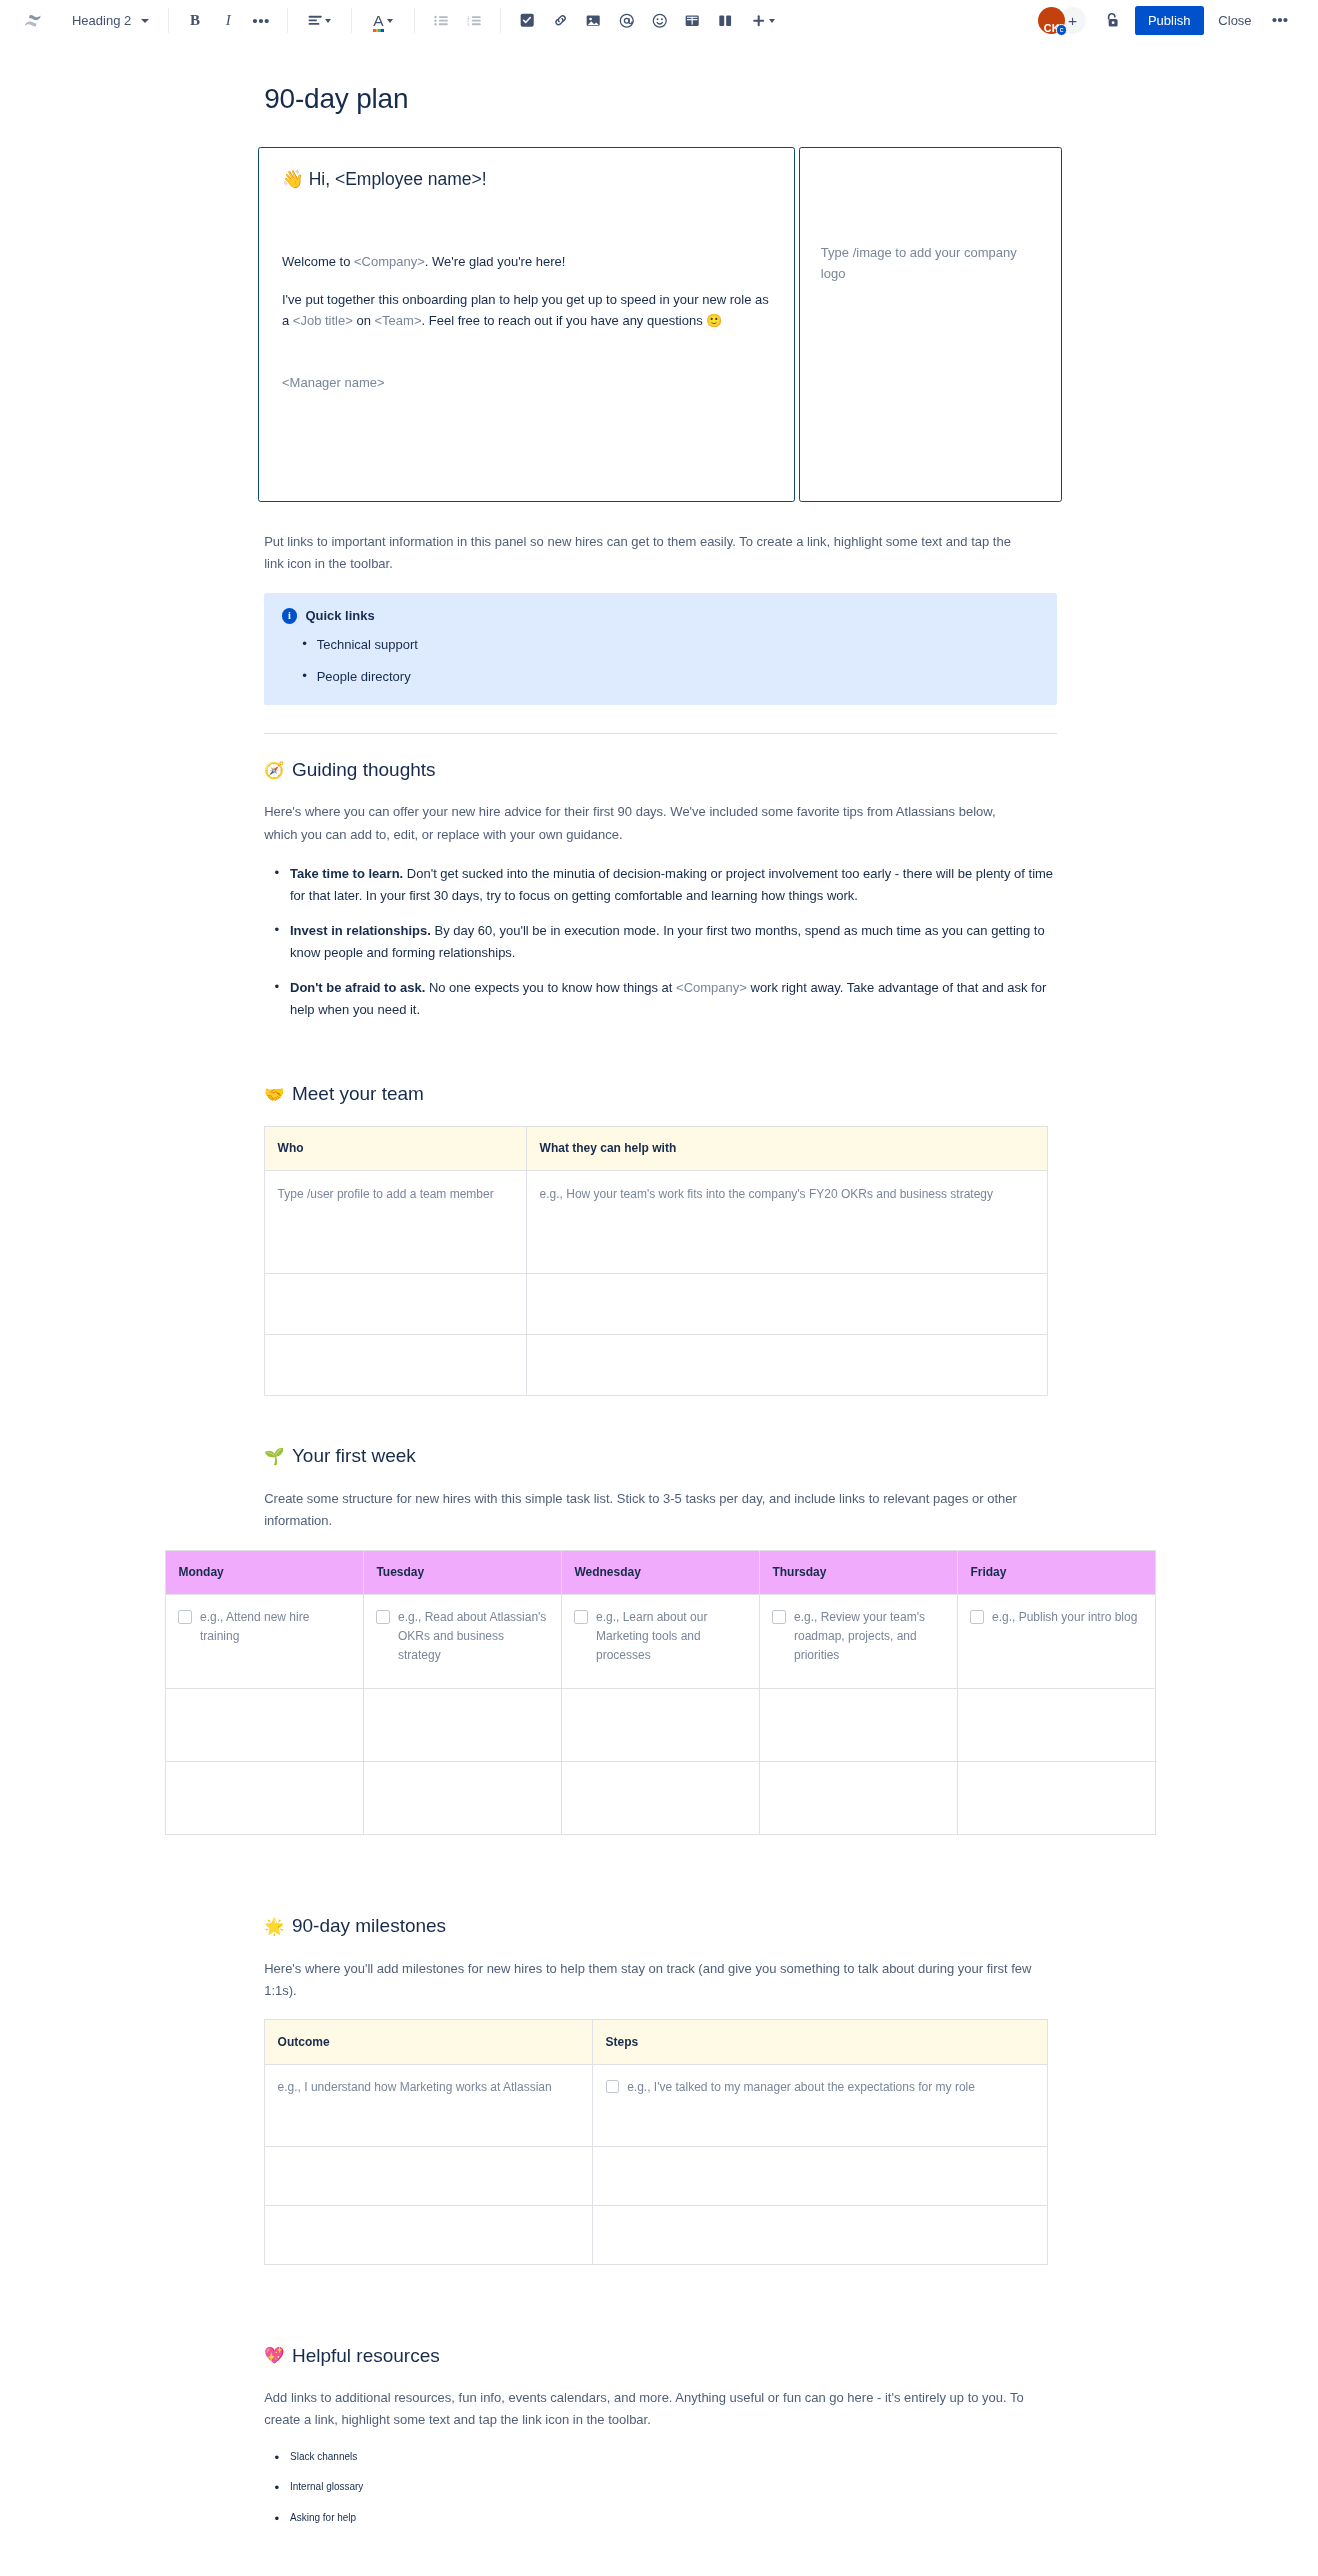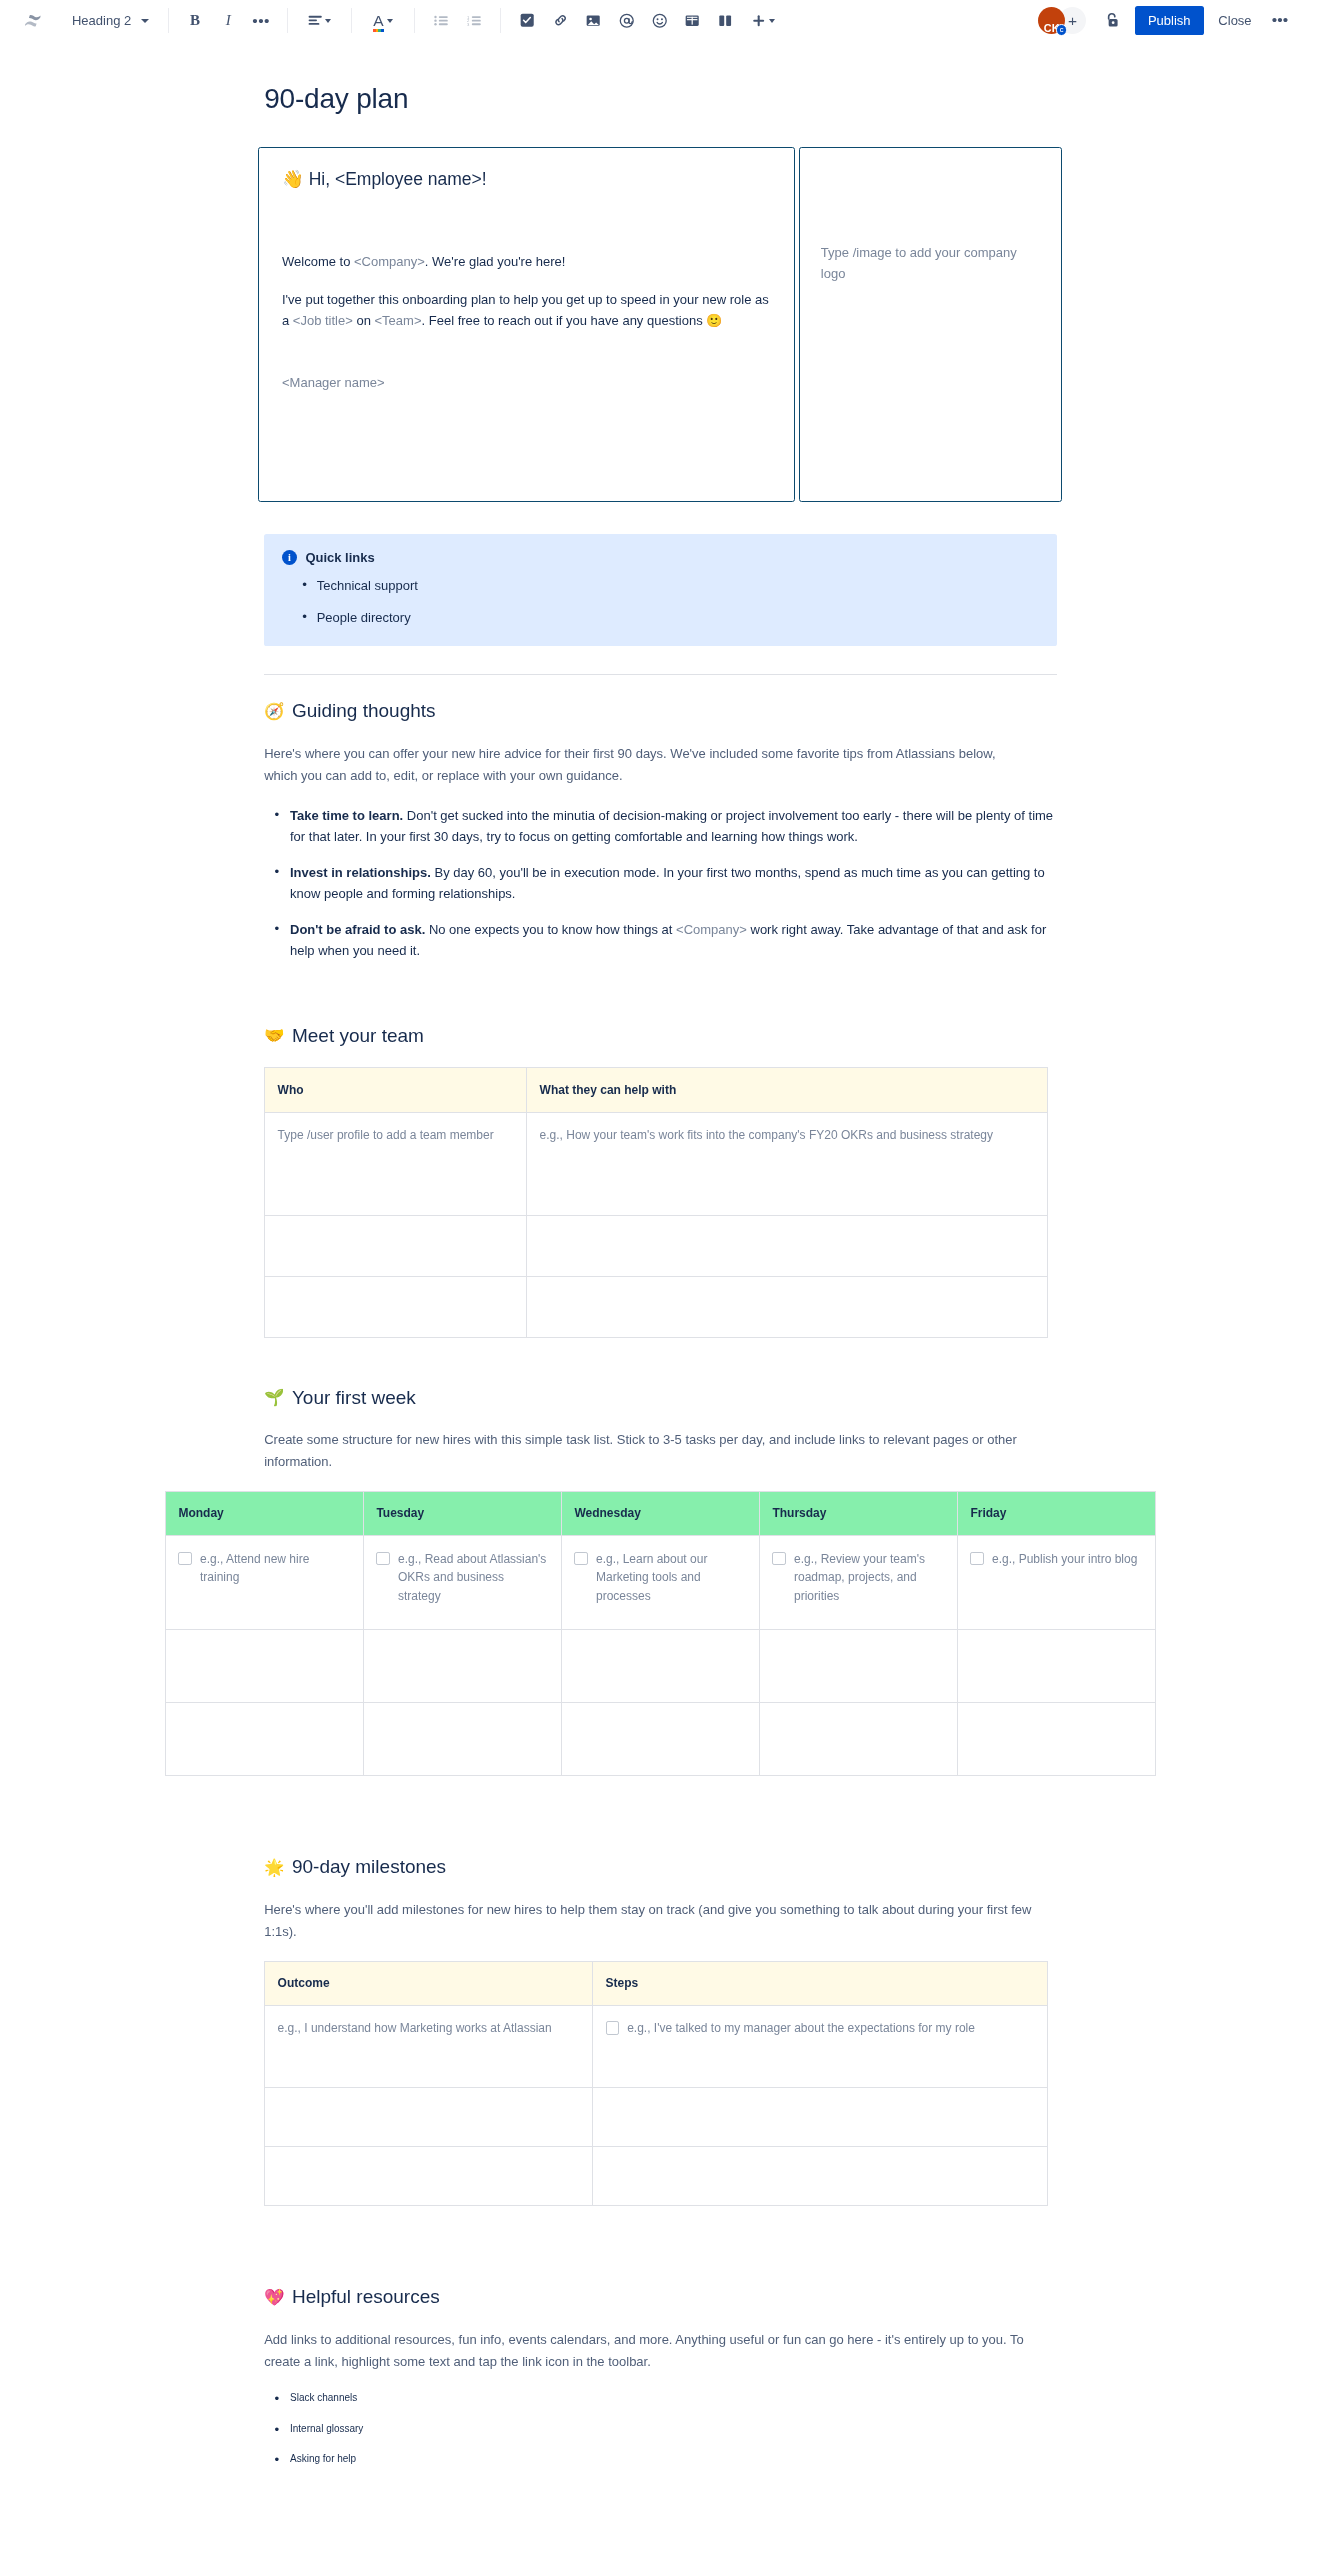--- a/index.html
+++ b/index.html
@@ -208,21 +208,21 @@
     padding: 13.4px 12.4px;
     font-size: 12px;
     line-height: 1.55;
   }
   .ctable th {
     font-weight: bold; color: #172B4D; text-align: left;
     padding-top: 12.4px; padding-bottom: 12.4px;
   }
   .ctable td { color: #7A869A; }
   .th-cream { background: #FFFAE6; }
-  .th-green { background: #86efac; }
+  .th-green { background: #f0abfc; }
 
   .tbl-team { width: 784px; margin: 4.1px 0 0 6.2px; }
   .tbl-team col.c1 { width: 262px; }
   .tbl-team td, .tbl-team th { height: 0; }
   .tbl-team .r1 td { height: 103px; }
   .tbl-team .r2 td { height: 61px; }
 
   .tbl-week { width: 989px; margin: 13.4px 0 0 -93px; }
   .tbl-week col { width: 198px; }
   .tbl-week .r1 td { height: 94px; }
@@ -425,20 +425,21 @@
         </div>
         <div class="sig">&lt;Manager name&gt;</div>
       </div>
 
       <div class="wcard wcard-logo">
         <div class="logo-ph">Type /image to add your company logo</div>
       </div>
     </div>
 
     <div style="height:29px"></div>
+    <p class="para">Put links to important information in this panel so new hires can get to them easily. To create a link, highlight some text and tap the link icon in the toolbar.</p>
 
     <div class="info-panel">
       <div class="info-head">
         <span class="info-icon">i</span>
         <span class="info-title">Quick links</span>
       </div>
       <ul class="info-list">
         <li>Technical support</li>
         <li>People directory</li>
       </ul>

